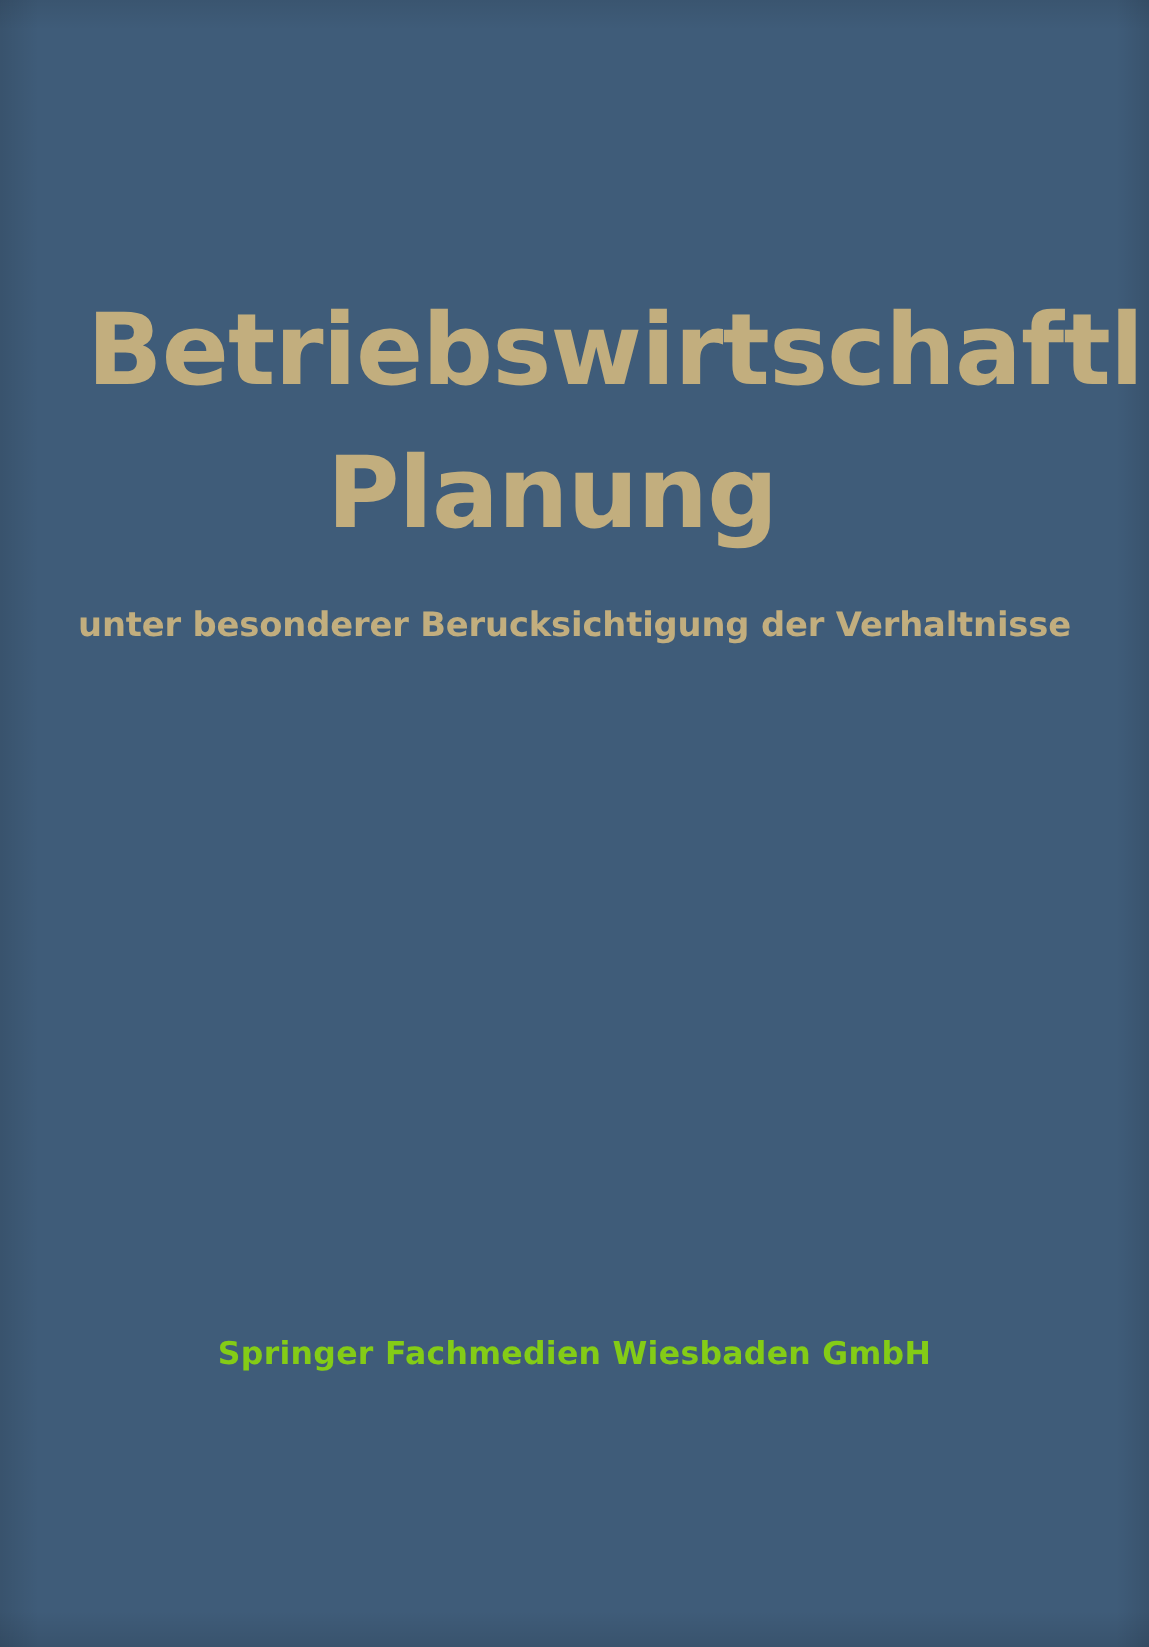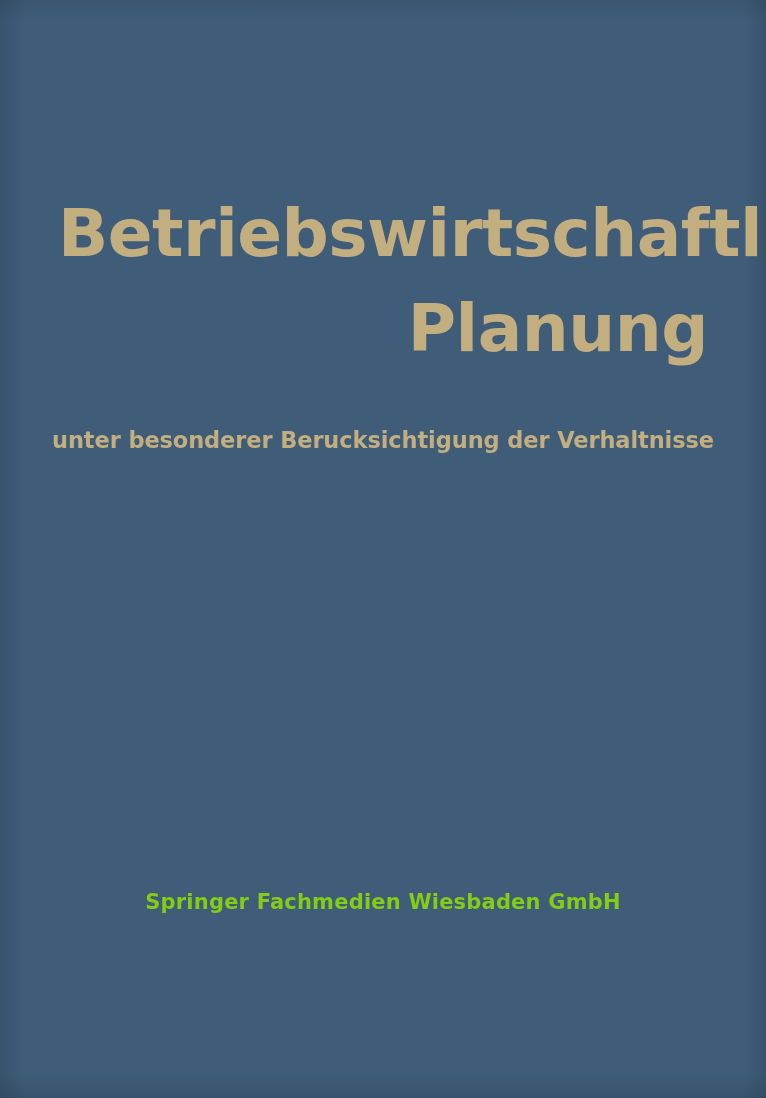--- a/index.html
+++ b/index.html
@@ -39,28 +39,28 @@
   .title-line {
     color: #c2ae7e;
     font-size: 66px;
     font-weight: bold;
     line-height: 1.08;
     letter-spacing: -0.5px;
     white-space: nowrap;
   }
   .title-line.second {
     margin-top: 24px;
-    text-align: right;
+    text-align: left;
     padding-left: 160px;
   }
   .subtitle-block {
     position: absolute;
     left: 0;
     right: 0;
-    top: 424px;
+    top: 401px;
     text-align: center;
     padding: 0 42px;
     box-sizing: border-box;
   }
   .subtitle-line {
     color: #c2ae7e;
     font-size: 22.5px;
     font-weight: bold;
     line-height: 1.45;
     letter-spacing: -0.1px;

